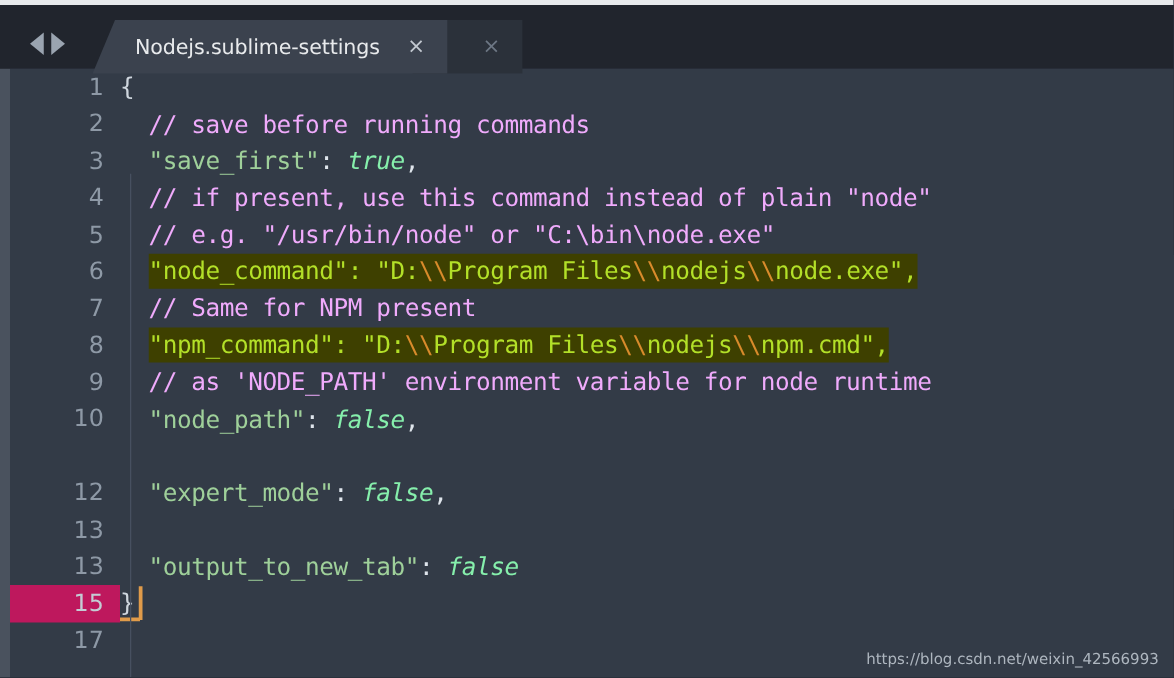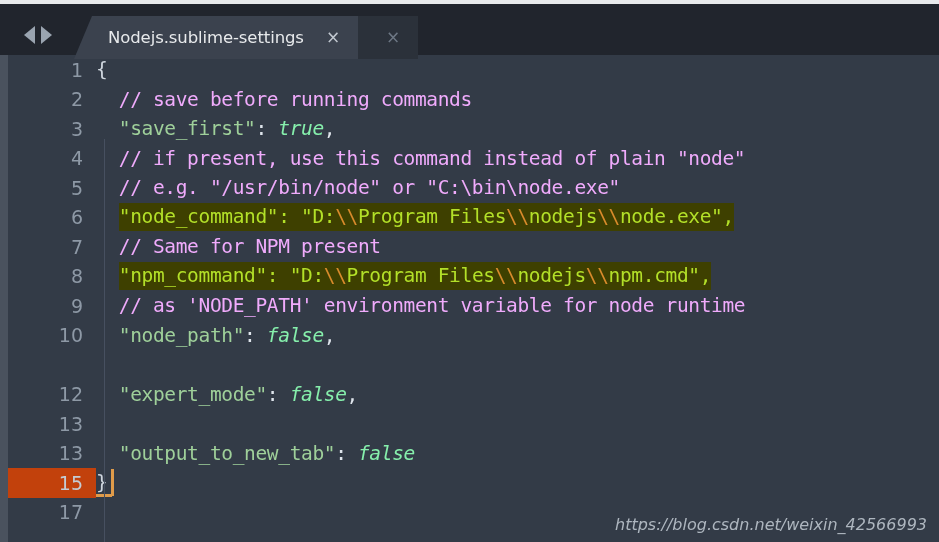--- a/index.html
+++ b/index.html
@@ -112,21 +112,21 @@
     min-width: 88px;
     height: 29.5px;
     display: flex;
     align-items: center;
     justify-content: flex-end;
     padding-right: 13px;
     color: #8e99a6;
     font-family: "DejaVu Sans", sans-serif;
     font-size: 19px;
   }
-  .row-active .gutter { background: #c2410c; color: #c4ccd4; }
+  .row-active .gutter { background: #be185d; color: #c4ccd4; }
 
   .code {
     position: relative;
     flex: 1;
     height: 29.5px;
     display: flex;
     align-items: center;
     white-space: pre;
     font-family: "DejaVu Sans Mono", monospace;
     font-size: 19.5px;
@@ -178,24 +178,23 @@
     height: 3px;
     background: #e09b4a;
   }
 
   
   .watermark {
     position: absolute;
     right: 12px;
     bottom: 8px;
     font-family: "DejaVu Sans", sans-serif;
-    font-size: 16px;
+    font-size: 12px;
     color: #aeb6bf;
     z-index: 6;
-    font-style: italic;
   }
 </style>
 </head>
 <body>
 
 <div id="app">
 
   <div class="top-border"></div>
   <div class="left-rail"></div>
 

